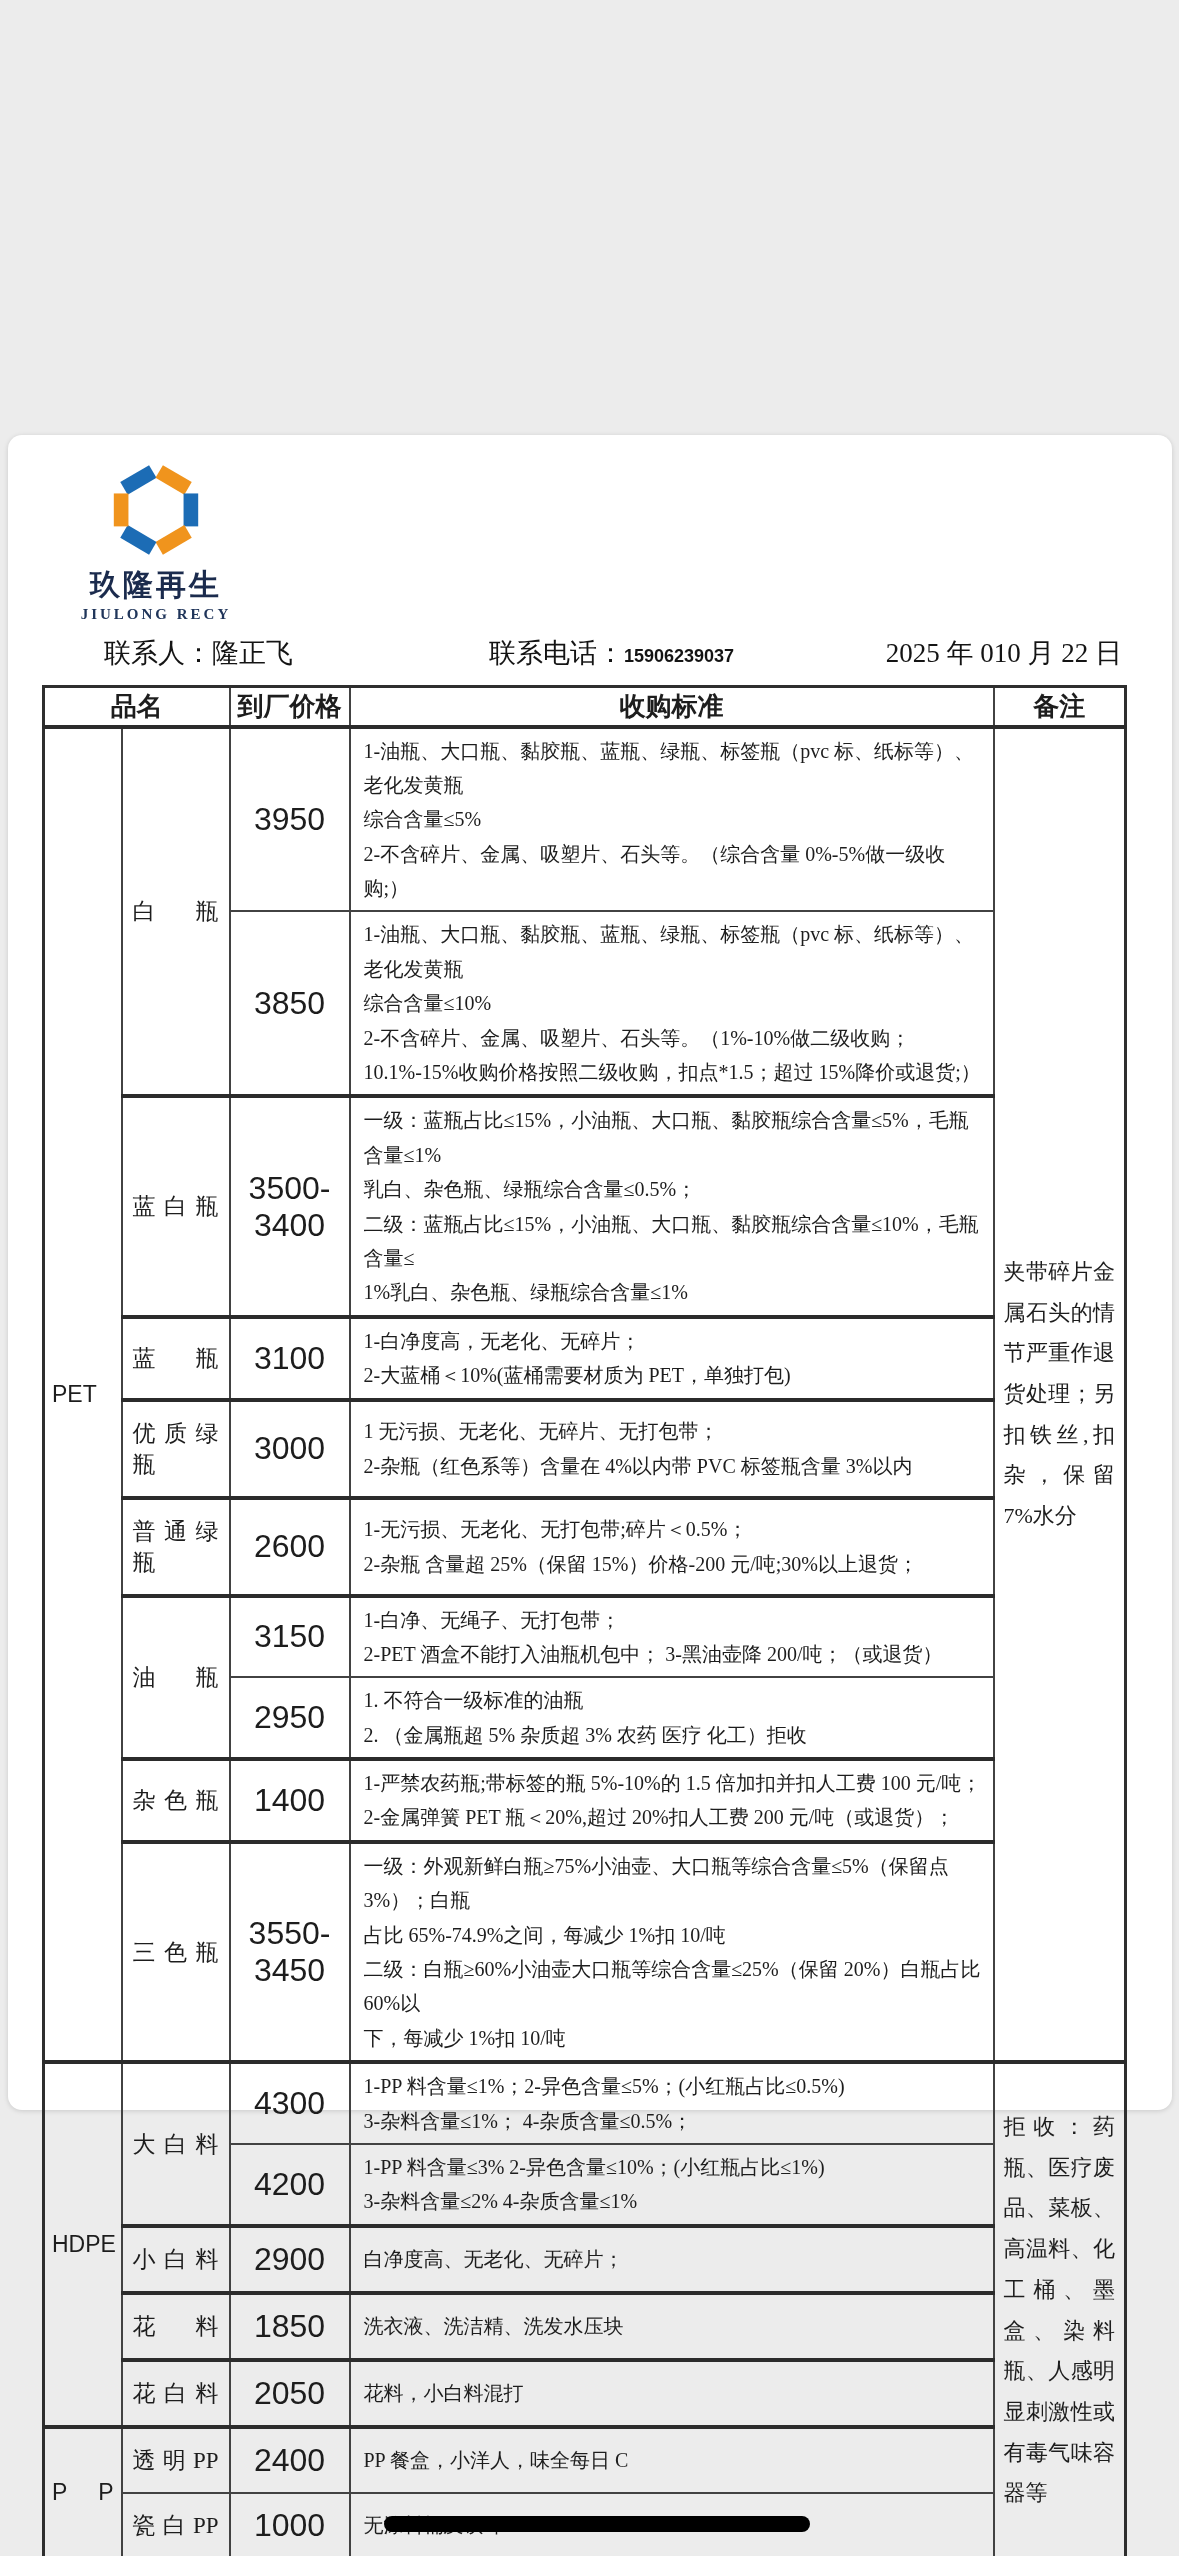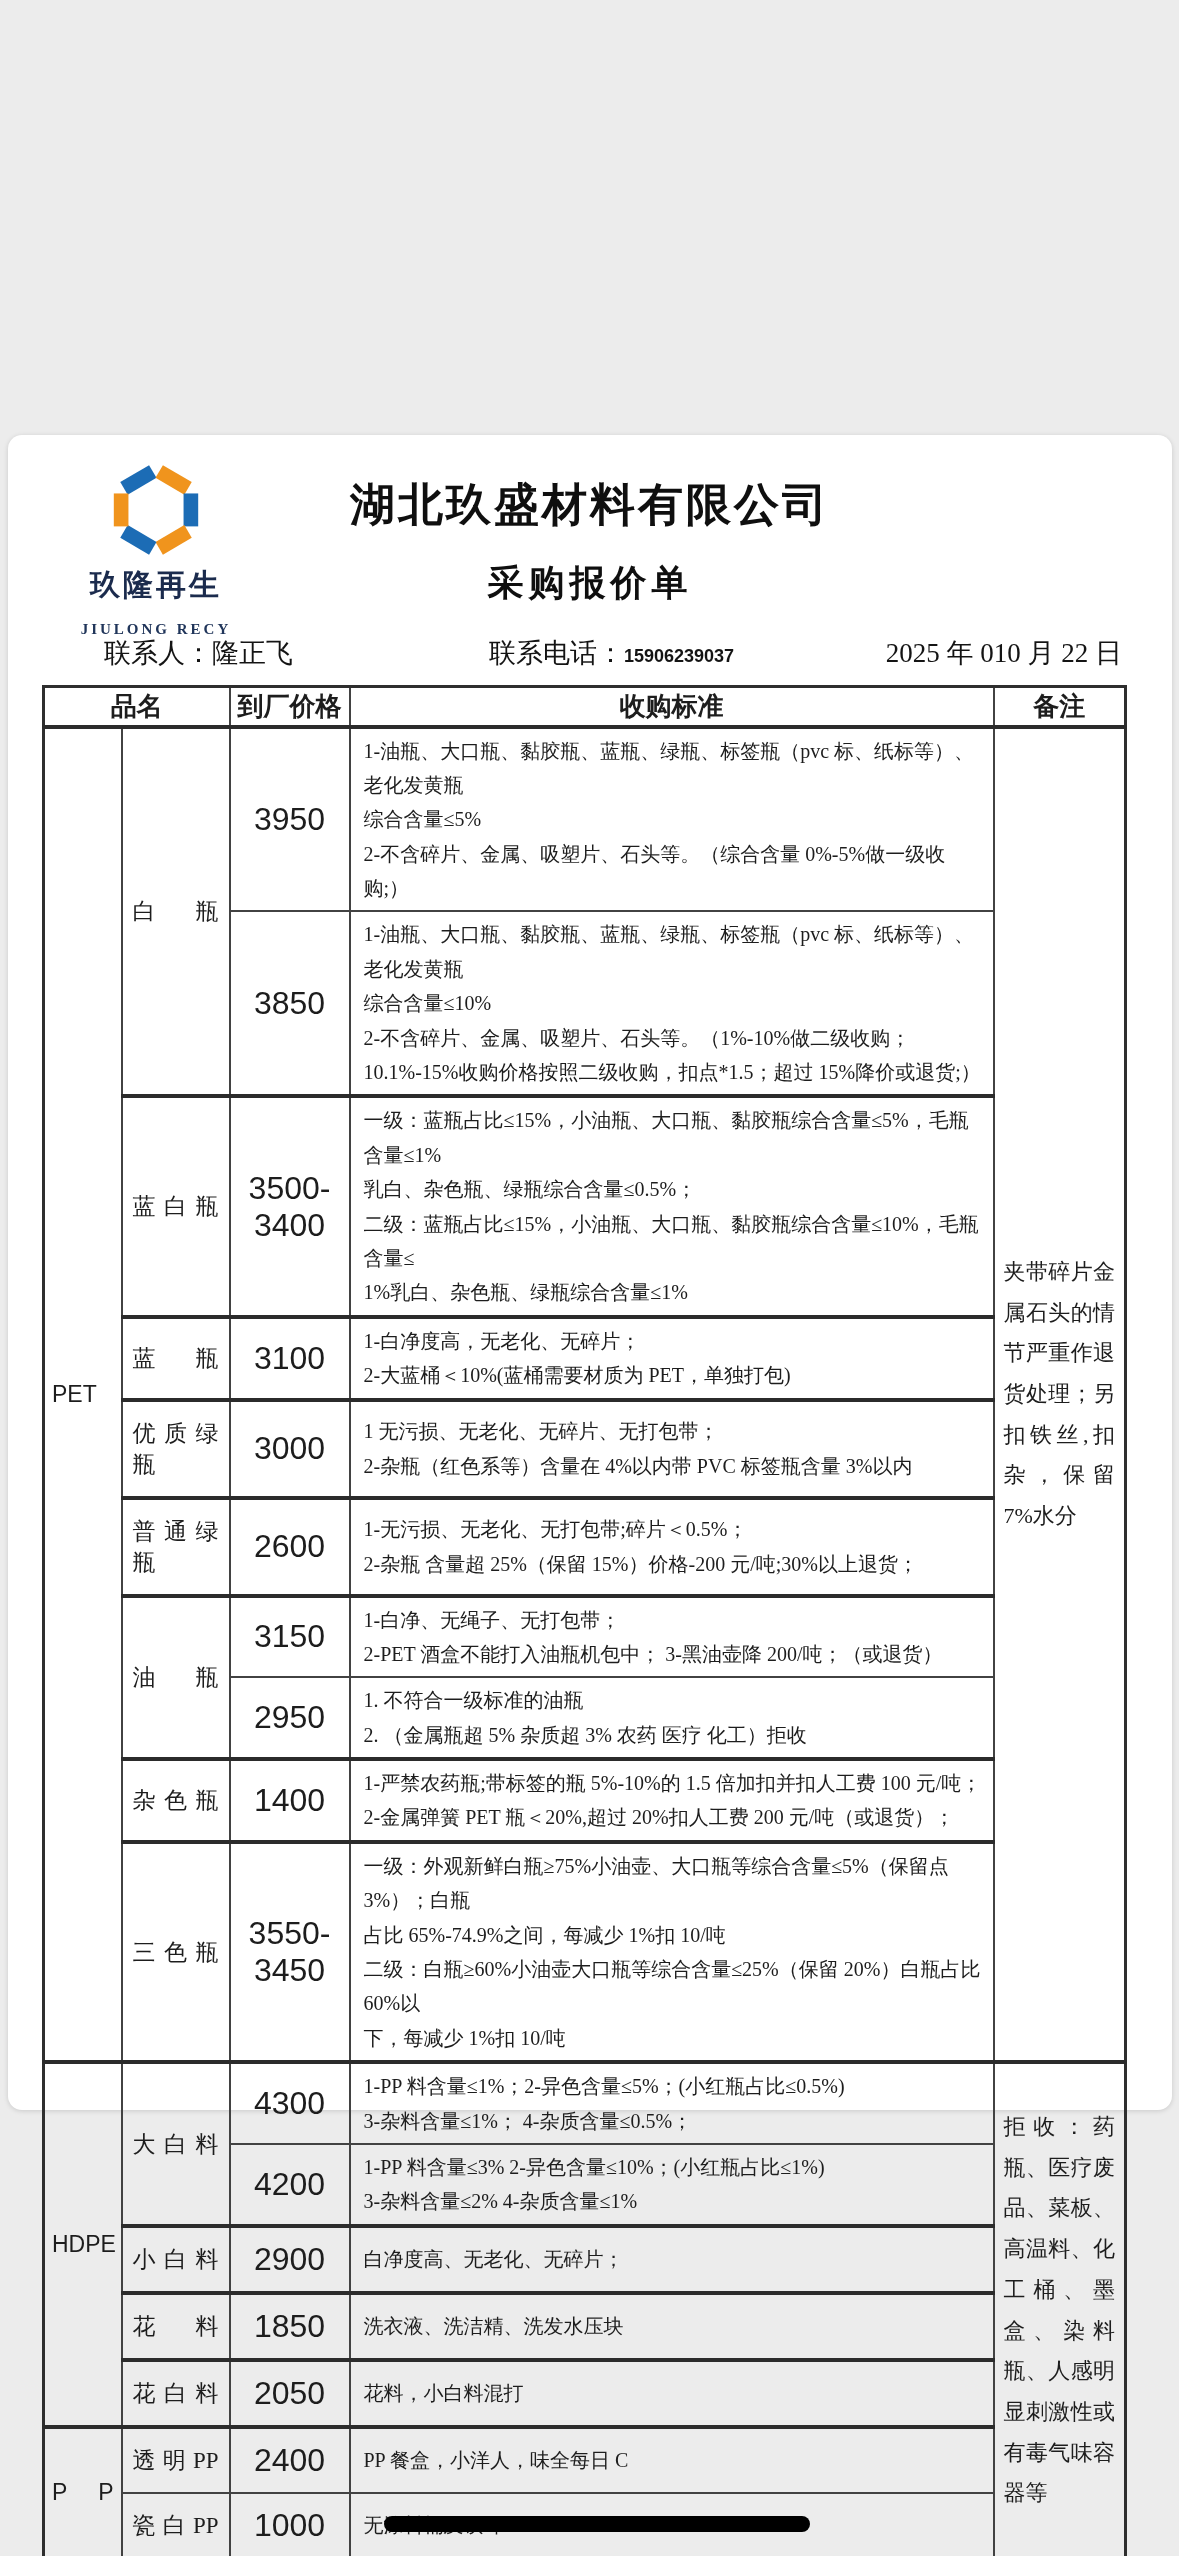--- a/index.html
+++ b/index.html
@@ -17,21 +17,21 @@
   }
   .doc-header { position:relative; height:200px; }
   .logo { position:absolute; left:58px; top:20px; width:180px; text-align:center; }
   .logo svg { display:block; margin:0 auto; }
   .logo-cn {
     font-family:"Liberation Sans","DejaVu Sans",sans-serif;
     font-weight:bold; font-size:30px; letter-spacing:3px; color:#1b2b4d; margin-top:2px;
   }
   .logo-en {
     font-family:"Liberation Serif","DejaVu Serif",serif;
-    font-weight:bold; font-size:15px; letter-spacing:3px; color:#20355a; margin-top:15px;
+    font-weight:bold; font-size:15px; letter-spacing:3px; color:#20355a; margin-top:0;
   }
   .titles { text-align:center; padding-top:40px; }
   .company {
     font-family:"Liberation Sans","DejaVu Sans",sans-serif;
     font-size:45px; font-weight:bold; letter-spacing:3px; color:#0f0f0f;
   }
   .doc-title {
     font-family:"Liberation Sans","DejaVu Sans",sans-serif;
     font-size:36px; font-weight:bold; letter-spacing:5px; color:#0f0f0f; margin-top:24px;
   }
@@ -98,24 +98,20 @@
       <svg width="110" height="108" viewBox="0 0 120 118">
         <path d="M25,36.5 L56.5,18" stroke="#1c6cb5" stroke-width="16" fill="none"></path>
         <path d="M63.5,18 L95,36.5" stroke="#f0941d" stroke-width="16" fill="none"></path>
         <path d="M98.1,42 L98.1,78" stroke="#1c6cb5" stroke-width="16" fill="none"></path>
         <path d="M95,83.5 L63.5,102" stroke="#f0941d" stroke-width="16" fill="none"></path>
         <path d="M56.5,102 L25,83.5" stroke="#1c6cb5" stroke-width="16" fill="none"></path>
         <path d="M21.9,78 L21.9,42" stroke="#f0941d" stroke-width="16" fill="none"></path>
       </svg>
       <div class="logo-cn">玖隆再生</div>
       <div class="logo-en">JIULONG RECY</div>
-    </div>
-    <div class="titles">
-      <div class="company">湖北玖盛材料有限公司</div>
-      <div class="doc-title">采购报价单</div>
     </div>
   </div>
 
   <div class="contact-row">
     <span class="contact-left"><span>联系人：</span><span>隆正飞</span></span>
     <span class="contact-mid"><span>联系电话：</span><span class="num">15906239037</span></span>
     <span>2025 年 010 月 22 日</span>
   </div>
 
   <table class="quote">

